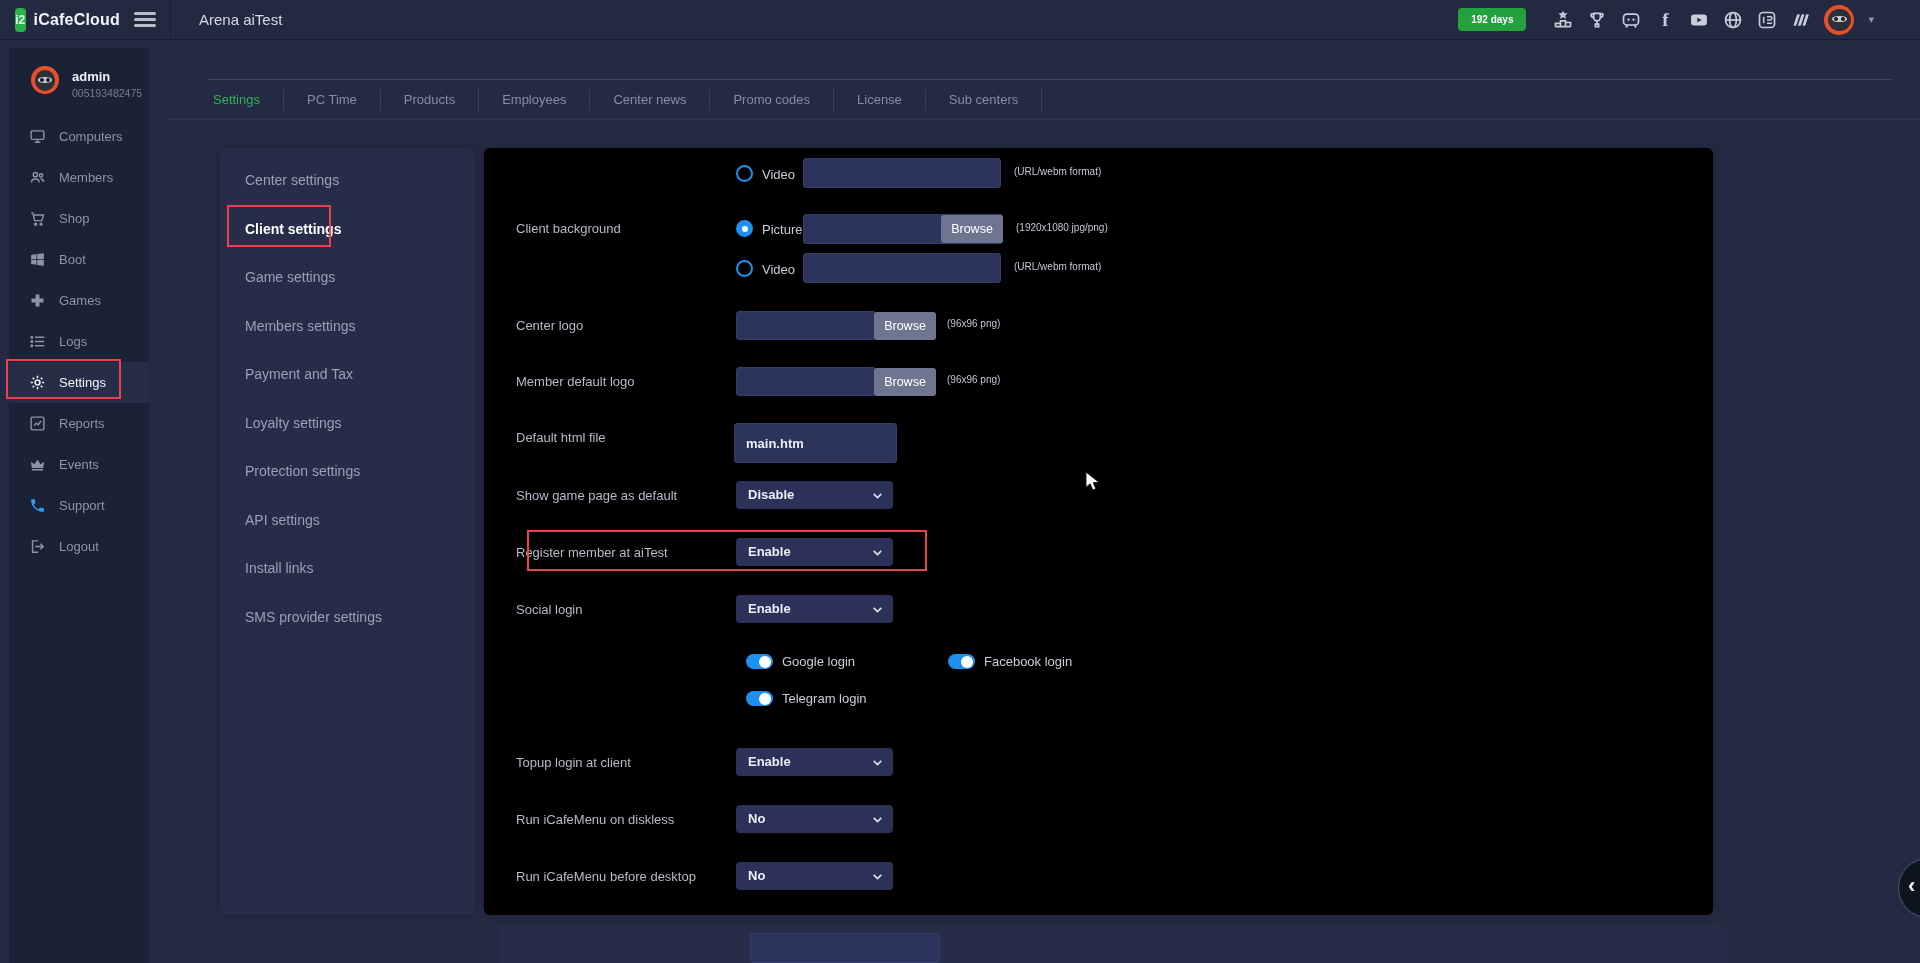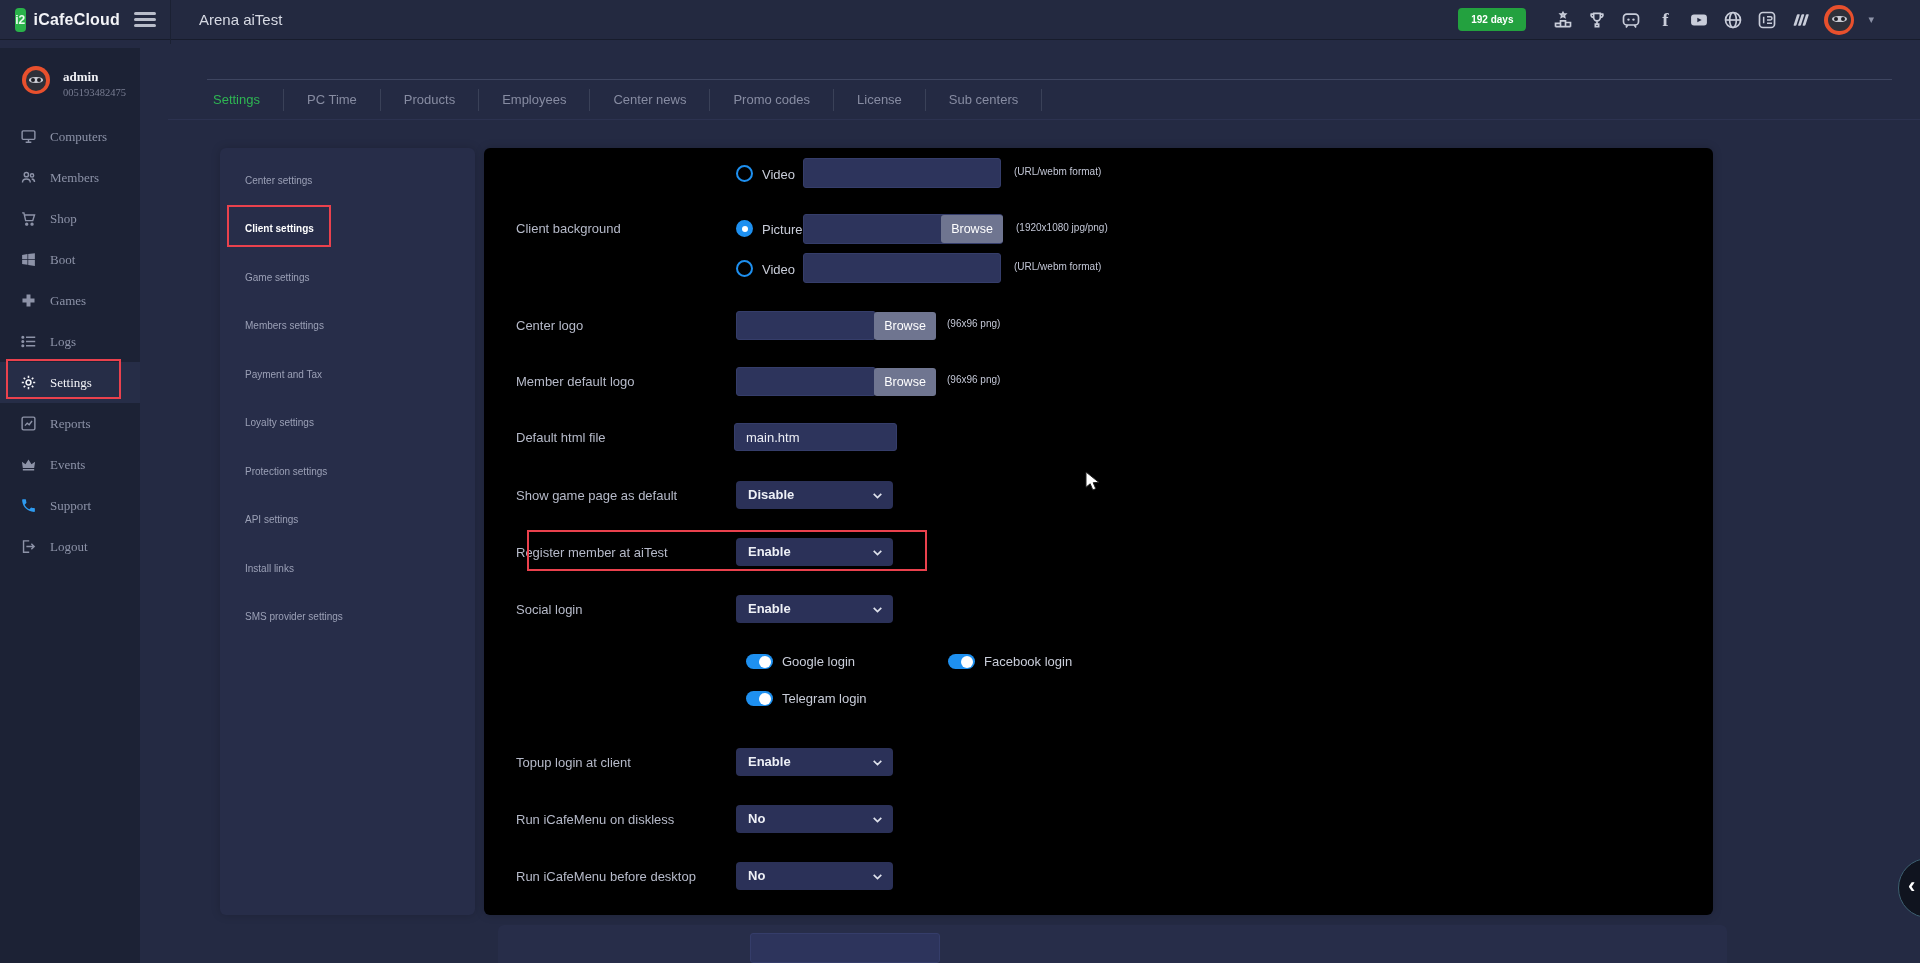--- a/index.html
+++ b/index.html
@@ -29,42 +29,42 @@
 
   
   .avatar{position:relative;border-radius:50%;background:#e8502d;overflow:hidden;cursor:pointer;}
   .avatar .head{position:absolute;left:13%;top:16%;width:74%;height:74%;background:#2e3039;border-radius:50%;}
   .avatar .eyes{position:absolute;left:25%;top:38%;width:50%;height:22%;background:#c7c9d1;border-radius:45%;}
   .avatar .eye{position:absolute;top:42%;width:4px;height:4px;background:#1c1d24;border-radius:50%;}
   .avatar .eye.l{left:32%;} .avatar .eye.r{right:32%;}
   .av-30{width:30px;height:30px;} .av-28{width:28px;height:28px;}
 
   
-  .sidebar{position:absolute;left:0;top:48px;width:140px;height:915px;background:#1c2235;z-index:20;font-family:Liberation Serif, serif;}
+  .sidebar{position:absolute;left:9px;top:48px;width:140px;height:915px;background:#1c2235;z-index:20;}
   .side-user{height:68px;display:flex;align-items:flex-start;padding:18px 0 0 22px;gap:13px;}
   .su-name{color:#f0f1f5;font-size:13px;font-weight:bold;line-height:15px;padding-top:3px;}
   .su-id{color:#787d92;font-size:10.5px;margin-top:3px;}
   .side-item{height:41px;display:flex;align-items:center;padding-left:20px;gap:13px;
     color:#8d93a8;font-size:13px;cursor:pointer;}
   .side-item svg{width:17px;height:17px;flex:0 0 17px;}
   .side-item.active{background:#262d47;color:#f2f3f7;}
   .icon-support{color:#2e9bf0;}
 
   
   .tab-topline{position:absolute;left:207px;top:79px;width:1685px;height:1px;background:#3e4560;}
   .tab-botline{position:absolute;left:168px;top:119px;width:1752px;height:1px;background:#2c3250;}
   .tabs{position:absolute;left:190px;top:80px;height:39px;display:flex;align-items:center;}
   .tab{padding:0 23px;font-size:13px;color:#878ca2;cursor:pointer;white-space:nowrap;}
   .tab.active{color:#2eb553;}
   .tab-sep{width:1px;height:22px;background:#3a4158;}
 
   
   .nav-panel{position:absolute;left:220px;top:148px;width:255px;height:767px;background:#272d49;
     border-radius:6px;box-shadow:0 0 10px rgba(0,0,0,.18);padding-top:8px;}
-  .nav-item{height:48.5px;display:flex;align-items:center;padding-left:25px;font-size:10px;
+  .nav-item{height:48.5px;display:flex;align-items:center;padding-left:25px;font-size:14px;
     color:#9ba0b6;cursor:pointer;}
   .nav-item.active{color:#ffffff;font-weight:bold;}
 
   .form-panel{position:absolute;left:484px;top:148px;width:1229px;height:767px;background:#000000;
     border-radius:6px;box-shadow:0 0 10px rgba(0,0,0,.18);}
   .form-panel2{position:absolute;left:498px;top:925px;width:1229px;height:38px;background:#272d49;
     border-radius:6px 6px 0 0;}
 
   .row-label{position:absolute;left:32px;font-size:13px;color:#b6bac9;}
   .f-input{position:absolute;height:30px;background:#2d345c;border:1px solid #353d6a;border-radius:3px;
@@ -324,21 +324,21 @@
     <input class="f-input" style="left: 252px; top: 163px; width: 140px; height: 29px;" value="">
     <button class="browse-btn" style="left:390px;top:164px;">Browse</button>
     <span class="note" style="left:463px;top:170px;">(96x96 png)</span>
 
     <span class="row-label" style="left:32px;top:226px;">Member default logo</span>
     <input class="f-input" style="left: 252px; top: 219px; width: 140px; height: 29px;" value="">
     <button class="browse-btn" style="left:390px;top:220px;">Browse</button>
     <span class="note" style="left:463px;top:226px;">(96x96 png)</span>
 
     <span class="row-label" style="left:32px;top:282px;">Default html file</span>
-    <input class="f-input" style="left: 250px; top: 275px; width: 163px; height: 28px;" value="main.htm">
+    <input class="f-input" style="left: 250px; top: 275px; width: 163px; height: 40px; font-weight: bold;" value="main.htm">
 
     <span class="row-label" style="left:32px;top:340px;">Show game page as default</span>
     <div class="f-select" style="left:252px;top:333px;">
       <span>Disable</span>
       <svg viewBox="0 0 24 24" fill="none" stroke="currentColor" stroke-width="3">
           <path d="M5 9l7 7 7-7"></path>
         </svg>
     </div>
 
     <span class="row-label" style="left:32px;top:397px;">Register member at aiTest</span>

